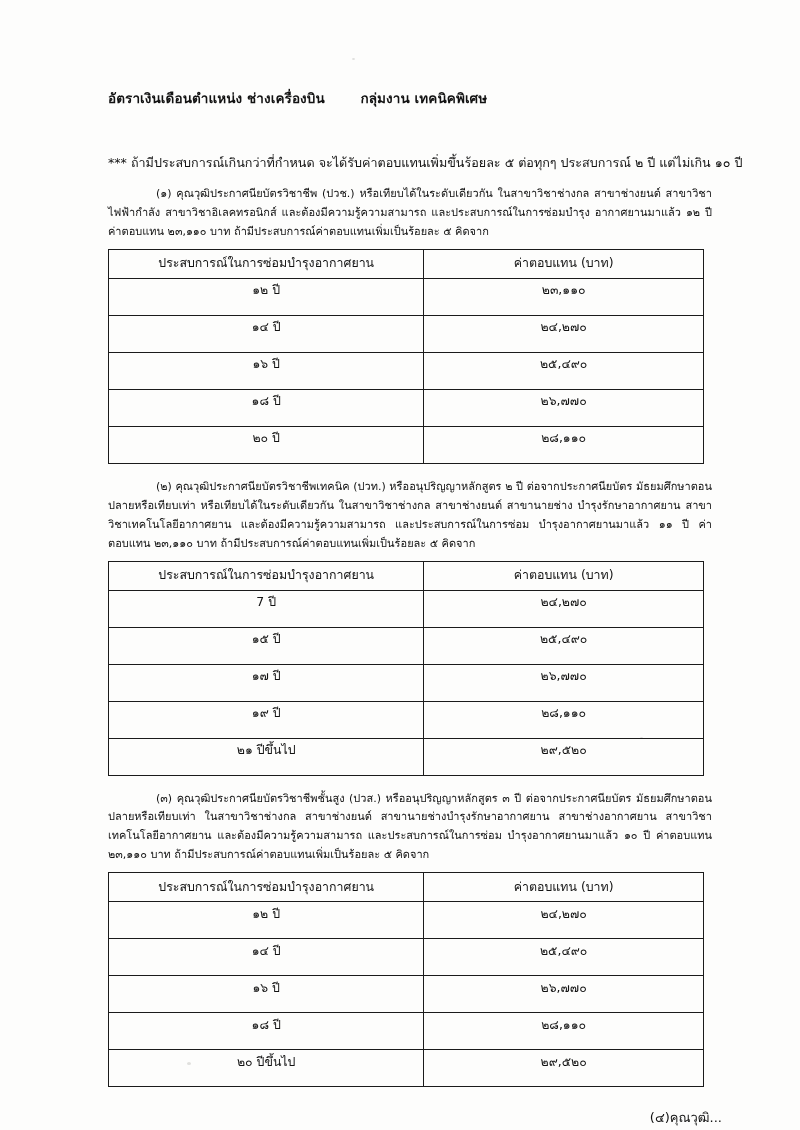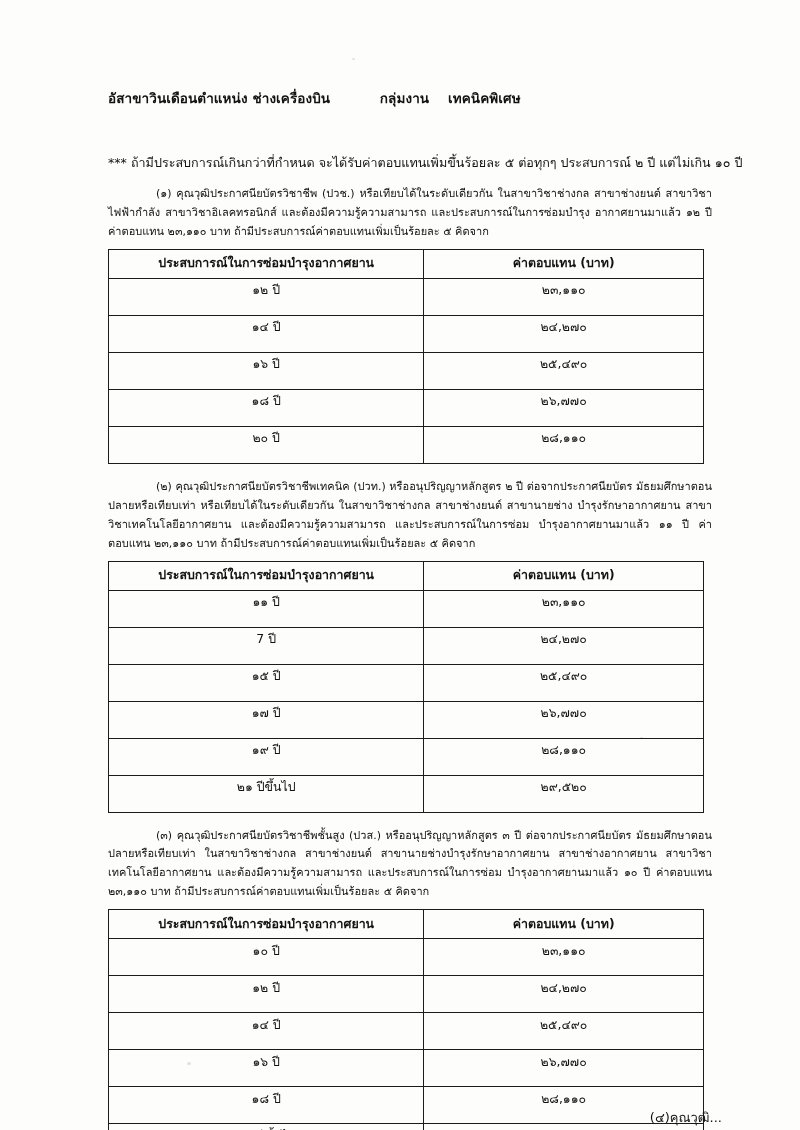--- a/index.html
+++ b/index.html
@@ -44,21 +44,20 @@
     line-height: 1.2;
     white-space: nowrap;
     margin-bottom: 13px;
   }
   .doc-title .title-gap {
     display: inline-block;
     width: 26px;
   }
   .doc-title .grp {
     font-weight: bold;
-    margin-left: 14px;
   }
 
   .note-line {
     font-size: 12.6px;
     line-height: 1.35;
     margin-bottom: 14px;
     white-space: nowrap;
     margin-top: 48px;
   }
 
@@ -82,21 +81,21 @@
   table.rate-table th,
   table.rate-table td {
     border: 1px solid #1b1b1b;
     text-align: center;
     font-size: 12.4px;
     padding: 2px 0 15px 0;
     height: 19px;
     line-height: 1.15;
   }
   table.rate-table th {
-    font-weight: bold;
+    font-weight: normal;
     padding: 3px 0 4px 0;
     height: 21px;
   }
   table.rate-table col.c-exp { width: 53%; }
   table.rate-table col.c-pay { width: 47%; }
 
   .footer-note {
     position: absolute;
     right: 78px;
     top: 1107px;
@@ -109,21 +108,21 @@
 
 <div class="page">
   <span class="scan-speck" style="left:352px; top:58px;  width:3px; height:2px;"></span>
   <span class="scan-speck" style="left:187px; top:1062px; width:4px; height:3px;"></span>
   <span class="scan-speck" style="left:640px; top:737px;  width:3px; height:2px;"></span>
 </div>
 
 <div class="content">
 
   <div class="doc-title">
-    <span>อัสาขาวินเดือนตำแหน่ง</span>
+    <span>อัตราเงินเดือนตำแหน่ง</span>
     <span>ช่างเครื่องบิน</span>
     <span class="title-gap"></span>
     <span class="grp">กลุ่มงาน</span>
     <span class="grp">เทคนิคพิเศษ</span>
   </div>
 
   <div class="note-line">*** ถ้ามีประสบการณ์เกินกว่าที่กำหนด จะได้รับค่าตอบแทนเพิ่มขึ้นร้อยละ ๕ ต่อทุกๆ ประสบการณ์ ๒ ปี แต่ไม่เกิน ๑๐ ปี</div>
 
   <div>
     <p class="para">
@@ -182,24 +181,20 @@
           <col class="c-pay">
         </colgroup>
       <thead>
         <tr>
           <th>ประสบการณ์ในการซ่อมบำรุงอากาศยาน</th>
           <th>ค่าตอบแทน (บาท)</th>
         </tr>
       </thead>
       <tbody>
         <tr>
-          <td>๑๑ ปี</td>
-          <td>๒๓,๑๑๐</td>
-        </tr>
-        <tr>
           <td>7 ปี</td>
           <td>๒๔,๒๗๐</td>
         </tr>
         <tr>
           <td>๑๕ ปี</td>
           <td>๒๕,๔๙๐</td>
         </tr>
         <tr>
           <td>๑๗ ปี</td>
           <td>๒๖,๗๗๐</td>
@@ -230,24 +225,20 @@
           <col class="c-pay">
         </colgroup>
       <thead>
         <tr>
           <th>ประสบการณ์ในการซ่อมบำรุงอากาศยาน</th>
           <th>ค่าตอบแทน (บาท)</th>
         </tr>
       </thead>
       <tbody>
         <tr>
-          <td>๑๐ ปี</td>
-          <td>๒๓,๑๑๐</td>
-        </tr>
-        <tr>
           <td>๑๒ ปี</td>
           <td>๒๔,๒๗๐</td>
         </tr>
         <tr>
           <td>๑๔ ปี</td>
           <td>๒๕,๔๙๐</td>
         </tr>
         <tr>
           <td>๑๖ ปี</td>
           <td>๒๖,๗๗๐</td>

